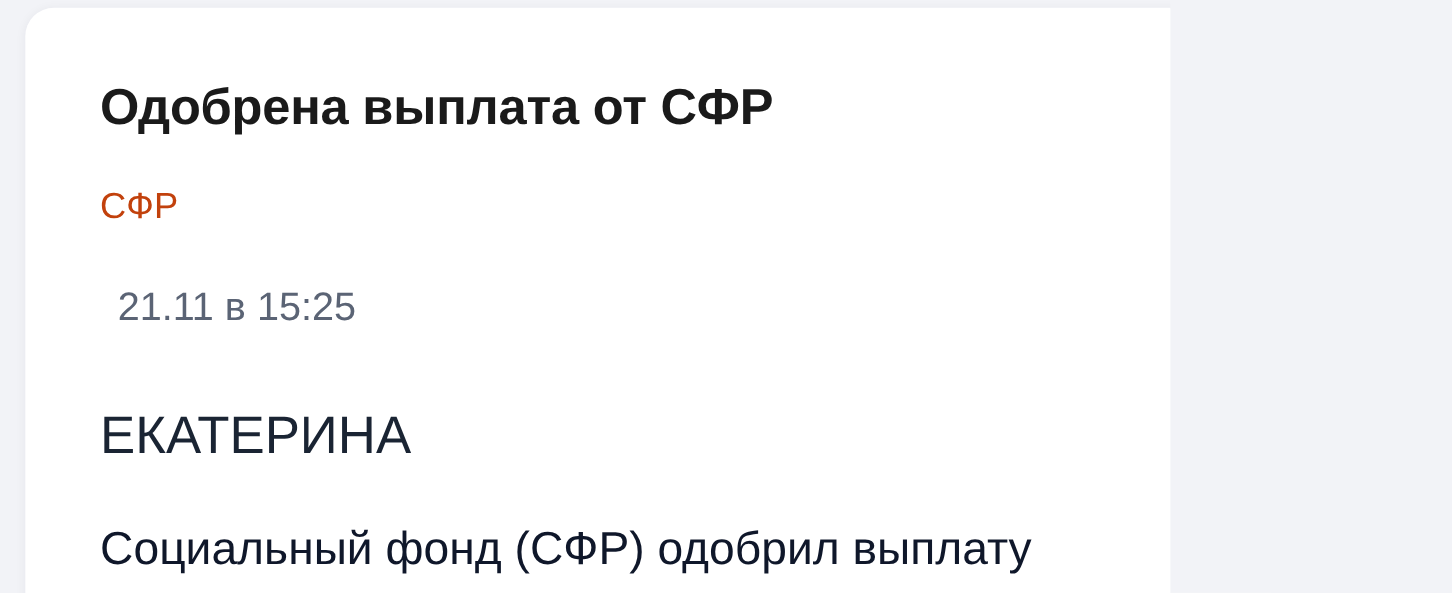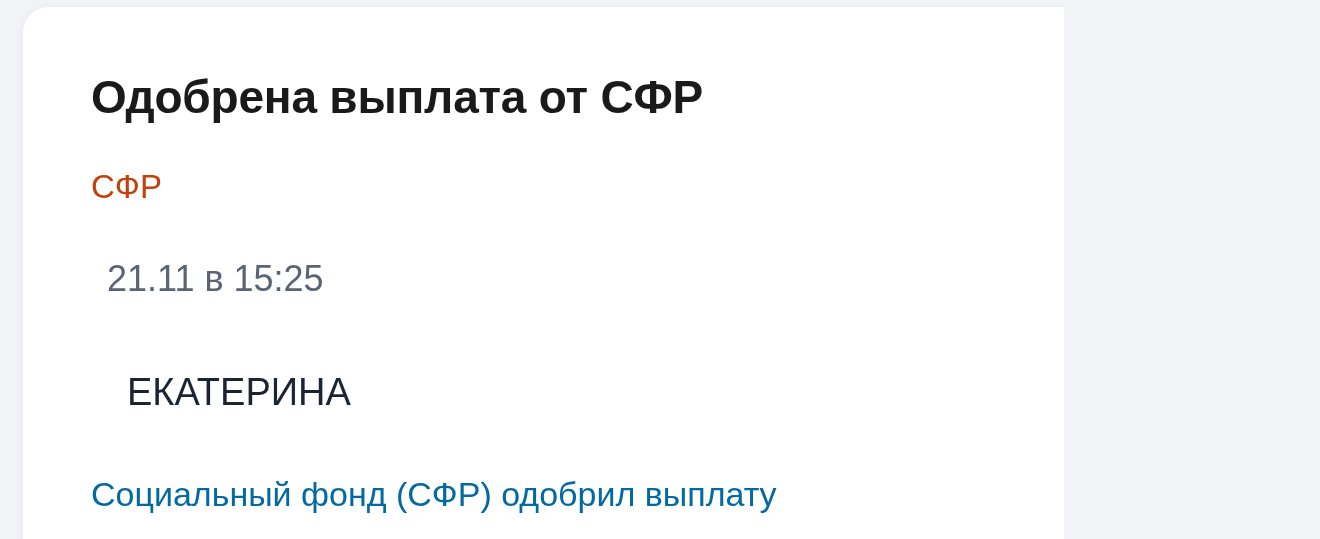--- a/index.html
+++ b/index.html
@@ -97,37 +97,36 @@
     color: #5b6475;
     white-space: nowrap;
     margin-left: 16px;
   }
 
   
   .recipient {
     position: absolute;
     left: 68px;
     top: 366px;
-    font-size: 38px;
+    font-size: 48px;
     font-weight: normal;
     line-height: 1.0;
     color: #1a2433;
     white-space: nowrap;
-    margin-left: 36px;
   }
 
   .message {
     position: absolute;
     left: 68px;
     top: 466px;
     right: 40px;
-    font-size: 34px;
+    font-size: 42px;
     font-weight: normal;
     line-height: 1.25;
-    color: #0369a1;
+    color: #0f172a;
   }
 </style>
 </head>
 <body>
 
 <div id="screen">
 
   <div class="card">
 
     <div class="card-header">

